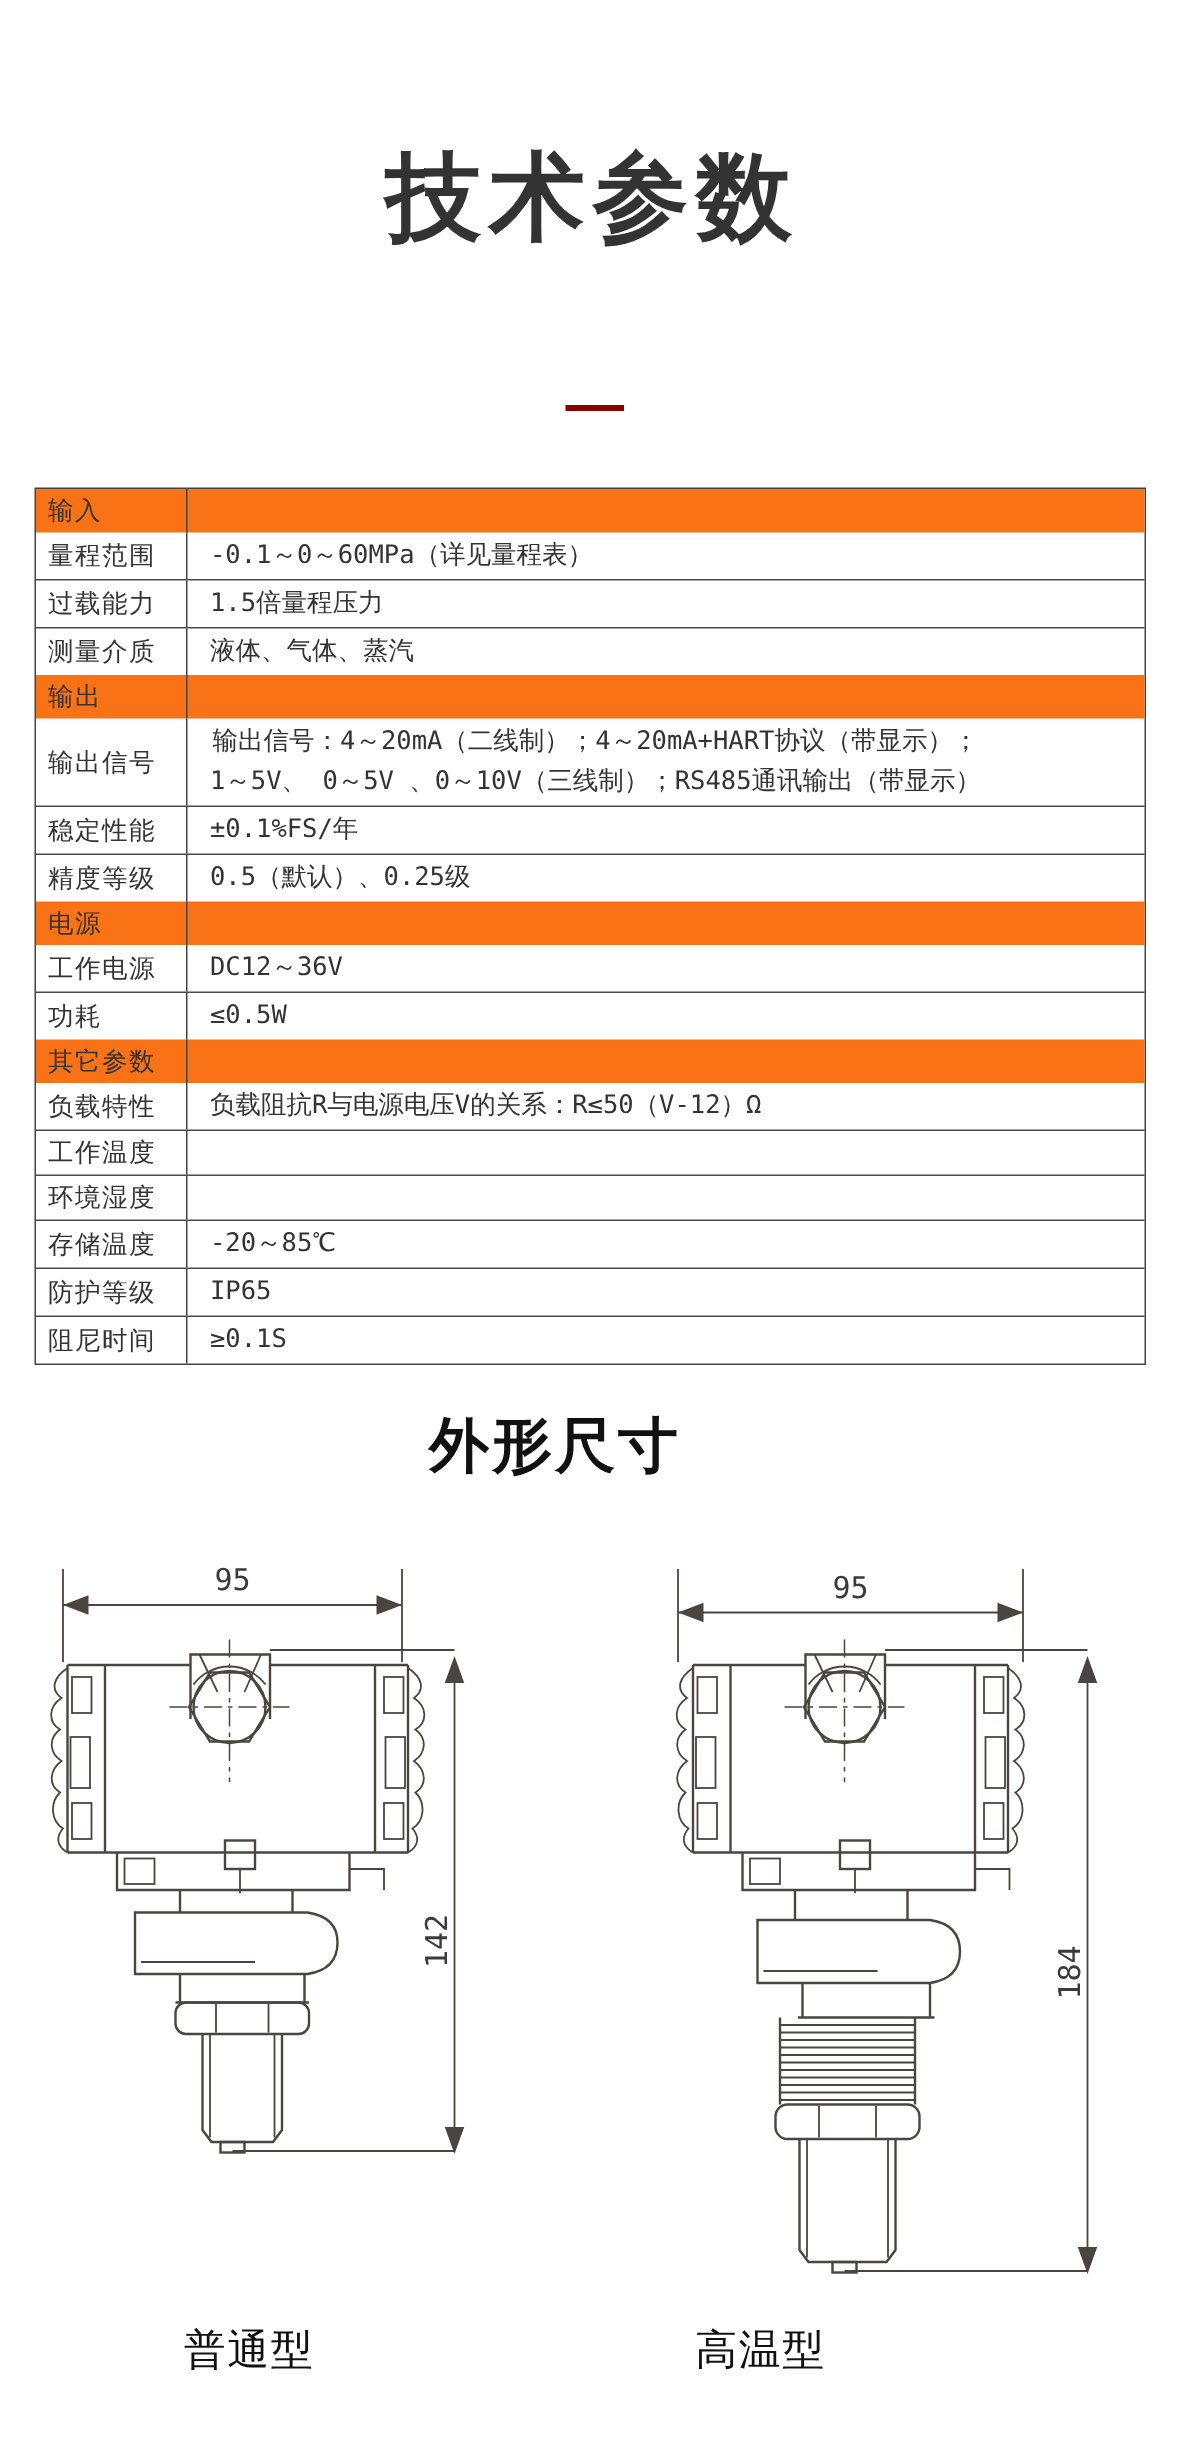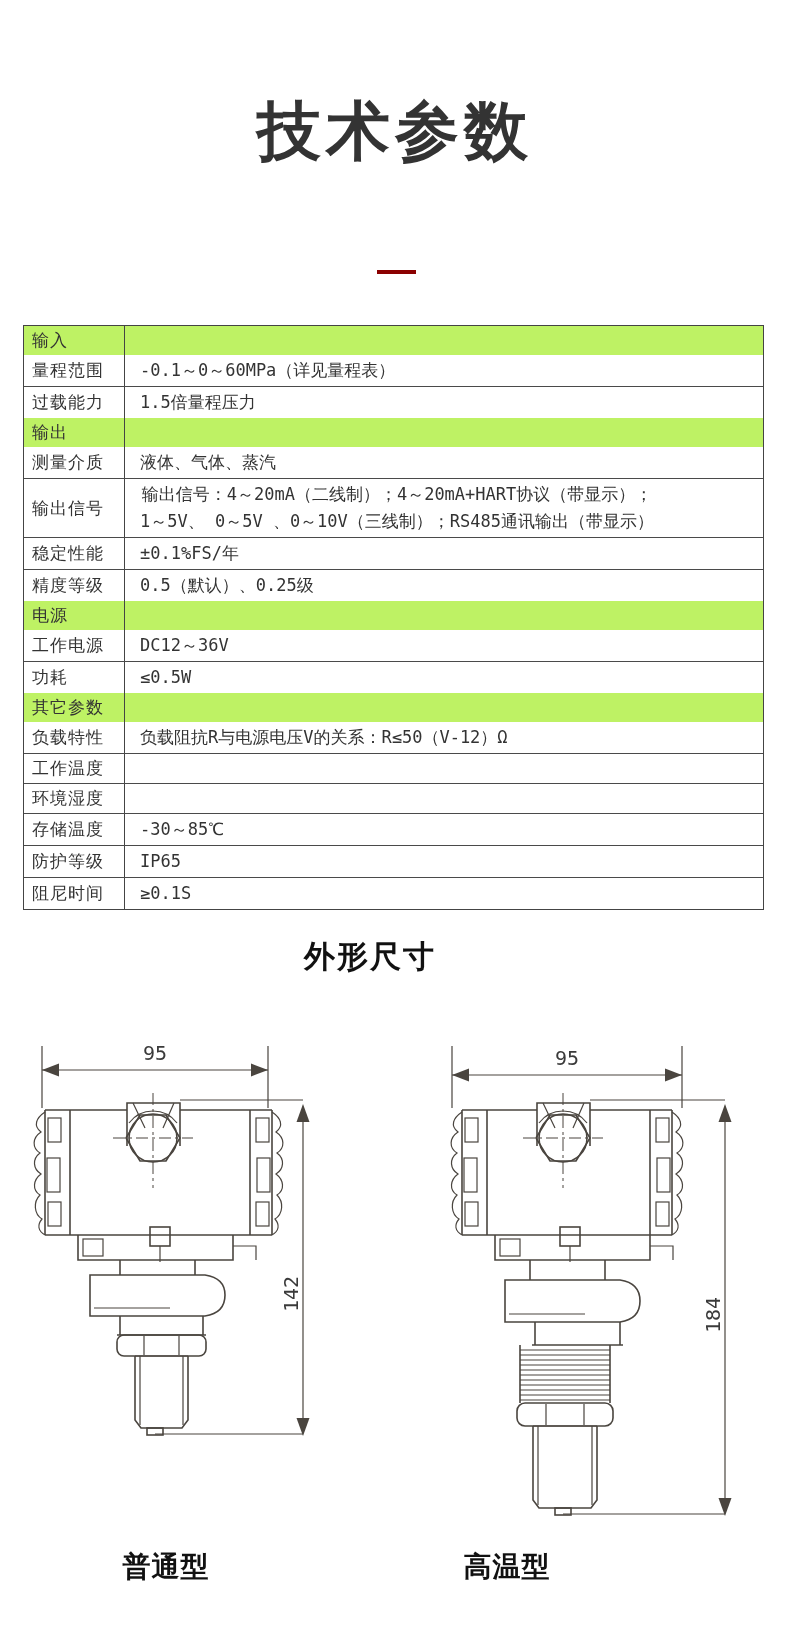--- a/index.html
+++ b/index.html
@@ -18,41 +18,41 @@
   }
   
   .spec-table{
     position:absolute;left:23px;top:325px;width:741px;
     border:1.6px solid #444444;box-sizing:border-box;
     font-family:"DejaVu Sans Mono","Liberation Mono",monospace;
     font-size:17px;color:#333333;
   }
   .t-row{display:flex;align-items:stretch;min-height:29px;}
   .t-row + .t-row{border-top:1.4px solid #4a4a4a;text-align:center;}
-  .t-row.t-section{background:#bef264;border-top:none;}
+  .t-row.t-section{background:#f97316;border-top:none;}
   .t-section + .t-row{border-top:none;}
   .t-label{
     width:101px;flex:0 0 101px;box-sizing:border-box;
     border-right:1.6px solid #444444;
     padding:2px 4px 2px 8px;display:flex;align-items:center;letter-spacing:1px;
   }
   .t-value{
     flex:1;padding:2px 6px 2px 15px;display:flex;align-items:center;
     white-space:pre-line;line-height:27px;
   }
   
   .dims-title{
     position:absolute;top:936px;left:0;width:740px;text-align:center;
-    font-size:31px;font-weight:bold;color:#111111;letter-spacing:2px;
+    font-size:40px;font-weight:bold;color:#111111;letter-spacing:2px;
   }
   .drawing{position:absolute;}
   .drawing svg{display:block;}
   .draw-caption{
     position:absolute;top:1548px;width:200px;text-align:center;
-    font-size:28px;font-weight:bold;color:#111111;letter-spacing:1px;
+    font-size:28px;font-weight:normal;color:#111111;letter-spacing:1px;
   }
   .caption-normal{left:66px;}
   .caption-hitemp{left:407px;}
   svg .ln{stroke:#4a453f;stroke-width:1.6;fill:none;}
   svg .thin{stroke:#4a453f;stroke-width:1.2;fill:none;}
   svg .cl{stroke:#4a453f;stroke-width:1;fill:none;stroke-dasharray:12 4 3 4;}
   svg .ar{fill:#4a453f;stroke:none;}
   svg text{fill:#3a3a3a;font-family:"DejaVu Sans Mono","Liberation Mono",monospace;font-size:20px;}
 </style>
 </head>
@@ -67,27 +67,27 @@
     <div class="t-value"></div>
   </div>
     <div class="t-row t-data">
     <div class="t-label">量程范围</div>
     <div class="t-value">-0.1～0～60MPa（详见量程表）</div>
   </div>
     <div class="t-row t-data">
     <div class="t-label">过载能力</div>
     <div class="t-value">1.5倍量程压力</div>
   </div>
-    <div class="t-row t-section">
-    <div class="t-label">输出</div>
-    <div class="t-value"></div>
-  </div>
     <div class="t-row t-data">
     <div class="t-label">测量介质</div>
     <div class="t-value">液体、气体、蒸汽</div>
+  </div>
+    <div class="t-row t-section">
+    <div class="t-label">输出</div>
+    <div class="t-value"></div>
   </div>
     <div class="t-row t-data">
     <div class="t-label">输出信号</div>
     <div class="t-value">输出信号：4～20mA（二线制）；4～20mA+HART协议（带显示）；
 1～5V、 0～5V 、0～10V（三线制）；RS485通讯输出（带显示）</div>
   </div>
     <div class="t-row t-data">
     <div class="t-label">稳定性能</div>
     <div class="t-value">±0.1%FS/年</div>
   </div>
@@ -116,21 +116,21 @@
     <div class="t-value">负载阻抗R与电源电压V的关系：R≤50（V-12）Ω</div>
   </div>
     <div class="t-row t-data">
     <div class="t-label">工作温度</div>
   </div>
     <div class="t-row t-data">
     <div class="t-label">环境湿度</div>
   </div>
     <div class="t-row t-data">
     <div class="t-label">存储温度</div>
-    <div class="t-value">-30～85℃</div>
+    <div class="t-value">-20～85℃</div>
   </div>
     <div class="t-row t-data">
     <div class="t-label">防护等级</div>
     <div class="t-value">IP65</div>
   </div>
     <div class="t-row t-data">
     <div class="t-label">阻尼时间</div>
     <div class="t-value">≥0.1S</div>
   </div>
   </div>

